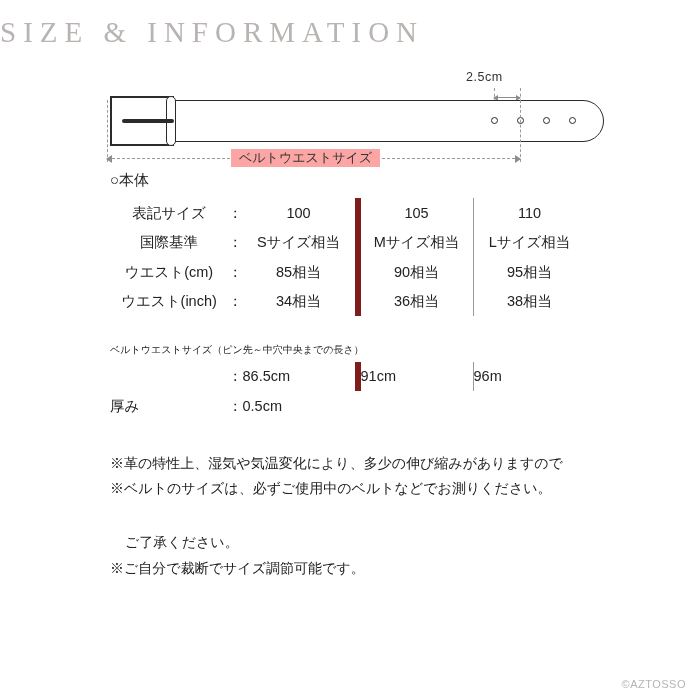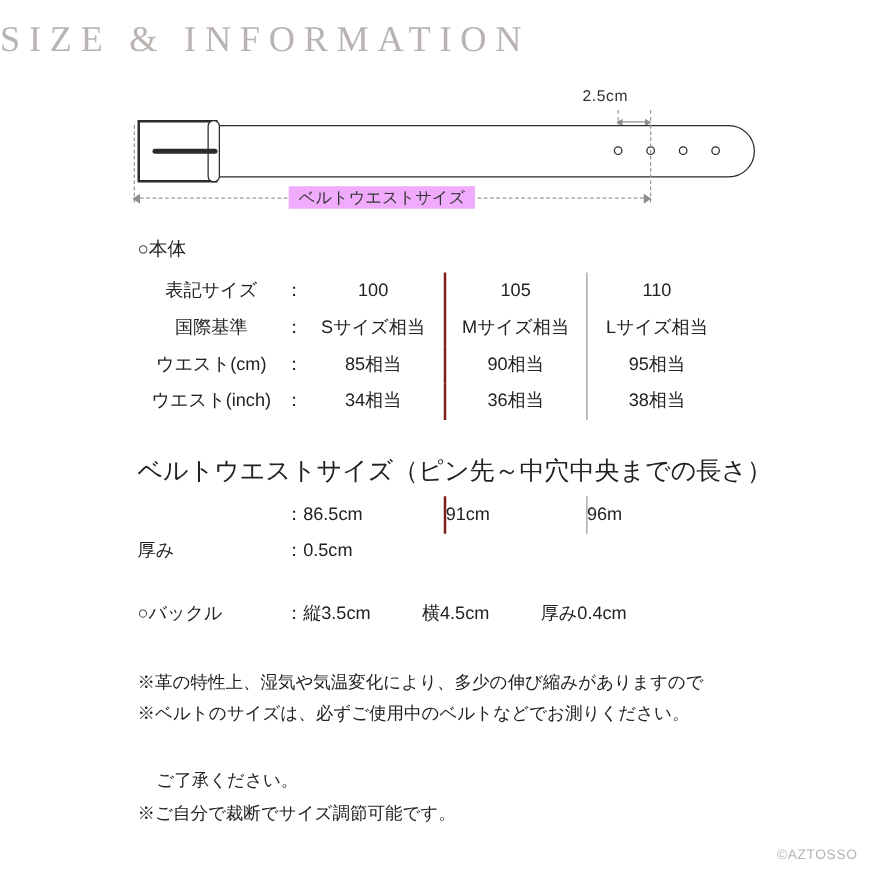--- a/index.html
+++ b/index.html
@@ -176,31 +176,31 @@
     border-right: 6px solid #8d8d8d;
   }
   .waist-arrow-r {
     left: 415px;
     border-left: 6px solid #8d8d8d;
   }
   .waist-label {
     position: absolute;
     top: 79px;
     left: 131px;
-    background: #f0abfc;
+    background: #fca5a5;
     padding: 0 8px;
     font-size: 13px;
     color: #333;
     white-space: nowrap;
   }
 
   
   .content {
     position: absolute;
-    top: 188px;
+    top: 168px;
     left: 110px;
     width: 500px;
     font-size: 14.5px;
     line-height: 1.55;
     color: #222;
   }
   .sec-head {
     font-size: 15px;
     margin-bottom: 7px;
     white-space: nowrap;
@@ -212,28 +212,28 @@
     margin-bottom: 4px;
   }
   table.spec td {
     padding: 3.5px 0;
     white-space: nowrap;
     vertical-align: top;
     text-align: center;
   }
   td.lbl { width: 118px; }
   td.c1 { width: 112px; padding-left: 0px; }
-  td.c2 { width: 112px; border-left: 2px solid #7f1d1d; padding-left: 10px; }
+  td.c2 { width: 112px; border-left: 6px solid #7f1d1d; padding-left: 10px; }
   td.c3 { width: 112px; border-left: 1px solid #9a9a9a; padding-left: 10px; }
   td.colon { width: 10px; }
 
   .block-gap { height: 22px; }
 
   .sub-head {
-    font-size: 20px;
+    font-size: 10px;
     margin-bottom: 4px;
     white-space: nowrap;
   }
 
   table.spec2 {
     border-collapse: collapse;
     font-size: 14.5px;
   }
   table.spec2 td {
     padding: 3.5px 0;
@@ -353,23 +353,20 @@
       <tr>
         <td class="lbl">厚み</td>
         <td class="colon">：</td>
         <td class="c1">0.5cm</td>
         <td></td>
         <td></td>
       </tr>
     </tbody>
       </table>
 
-    <div class="buckle-row">
-      <span class="bl">○バックル</span><span>：</span><span class="bv1">縦3.5cm</span><span class="bv2">横4.5cm</span><span>厚み0.4cm</span>
-    </div>
 
     <div class="notes">
       <div class="n">※革の特性上、湿気や気温変化により、多少の伸び縮みがありますので</div>
       <div class="n">※ベルトのサイズは、必ずご使用中のベルトなどでお測りください。</div>
       <div class="n-indent">ご了承ください。</div>
       <div class="n">※ご自分で裁断でサイズ調節可能です。</div>
     </div>
 
   </div>
 

